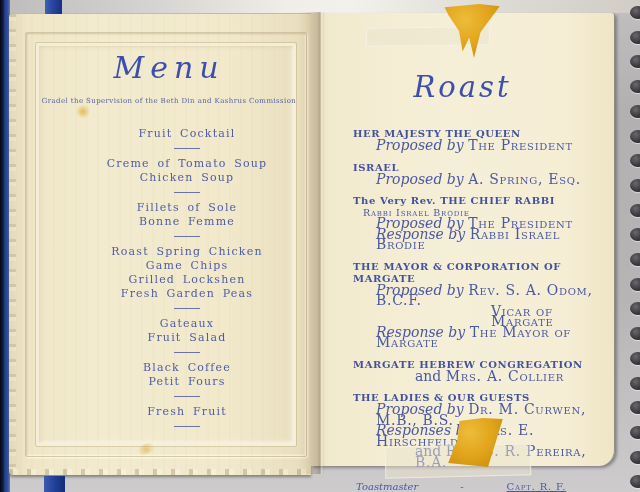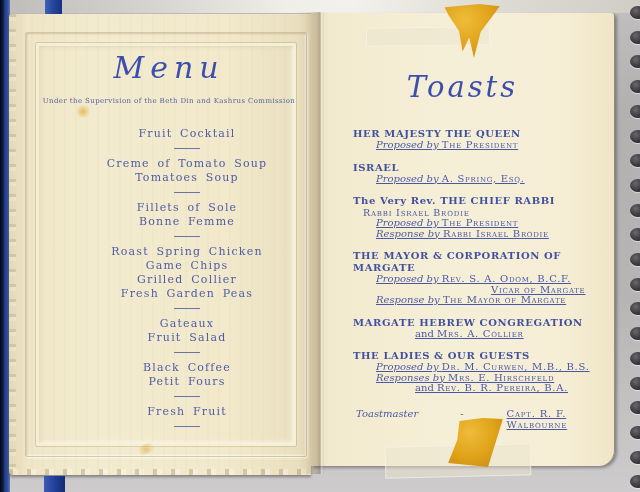--- a/index.html
+++ b/index.html
@@ -77,21 +77,21 @@
   .courses{margin-top:22px;padding-left:36px;}
   .menu-item{font-size:11px;line-height:14px;letter-spacing:1.2px;word-spacing:3px;color:#4e5ca6;}
   .course-divider{width:26px;height:1px;background:#6872ab;margin:7px auto 8px auto;}
   
   .toasts-content{position:absolute;left:0;right:0;top:0;color:#44539f;}
   .toasts-title{margin-top:57px;text-align:center;font-size:29px;font-style:italic;letter-spacing:3px;color:#3c4eae;}
   .toast-list{margin-top:24px;padding-left:42px;}
   .toast{margin-bottom:11px;}
   .toast-heading{font-size:10px;font-weight:bold;letter-spacing:.6px;color:#41519f;line-height:12px;}
   .toast-subheading{font-size:9.5px;font-variant:small-caps;letter-spacing:.8px;padding-left:10px;line-height:11px;color:#4a58a4;}
-  .toast-line{font-size:10px;line-height:10.5px;padding-left:23px;color:#4a58a4;text-decoration:underline;}
+  .toast-line{font-size:14px;line-height:10.5px;padding-left:23px;color:#4a58a4;}
   .toast-line .prefix{font-style:italic;}
   .toast-line .name{font-variant:small-caps;letter-spacing:.7px;}
   .toast-line.plain-indent{padding-left:138px;}
   .toast-line.continuation{padding-left:62px;}
   .toast-line.continuation .prefix{font-style:normal;}
   .toastmaster{margin-top:14px;padding-left:45px;font-size:10px;display:flex;align-items:baseline;color:#4a58a4;}
   .tm-label{font-style:italic;text-align:center;}
   .tm-sep{margin-left:42px;word-spacing:22px;letter-spacing:1px;}
   .tm-name{margin-left:16px;font-variant:small-caps;letter-spacing:.8px;text-decoration:underline;}
 </style>
@@ -130,40 +130,40 @@
 
     <div class="page page-left">
       <div class="left-texture"></div>
       <div class="frame-outer">
         <div class="frame-inner"></div>
       </div>
       <div class="spot spot-a"></div>
       <div class="spot spot-b"></div>
       <div class="menu-content">
         <div class="menu-title">Menu</div>
-        <div class="menu-subtitle">Under the Supervision of the Beth Din and Kashrus Commission</div>
+        <div class="menu-subtitle">Gradel the Supervision of the Beth Din and Kashrus Commission</div>
         <div class="courses" id="courses">
             <div class="course">
               <div class="menu-item">Fruit Cocktail</div>
             </div>
             <div class="course-divider"></div>
             <div class="course">
               <div class="menu-item">Creme of Tomato Soup</div>
-              <div class="menu-item">Tomatoes Soup</div>
+              <div class="menu-item">Chicken Soup</div>
             </div>
             <div class="course-divider"></div>
             <div class="course">
               <div class="menu-item">Fillets of Sole</div>
               <div class="menu-item">Bonne Femme</div>
             </div>
             <div class="course-divider"></div>
             <div class="course">
               <div class="menu-item">Roast Spring Chicken</div>
               <div class="menu-item">Game Chips</div>
-              <div class="menu-item">Grilled Collier</div>
+              <div class="menu-item">Grilled Lockshen</div>
               <div class="menu-item">Fresh Garden Peas</div>
             </div>
             <div class="course-divider"></div>
             <div class="course">
               <div class="menu-item">Gateaux</div>
               <div class="menu-item">Fruit Salad</div>
             </div>
             <div class="course-divider"></div>
             <div class="course">
               <div class="menu-item">Black Coffee</div>
@@ -173,21 +173,21 @@
             <div class="course">
               <div class="menu-item">Fresh Fruit</div>
             </div>
             <div class="course-divider"></div>
           </div>
       </div>
     </div>
 
     <div class="page page-right">
       <div class="toasts-content">
-        <div class="toasts-title">Toasts</div>
+        <div class="toasts-title">Roast</div>
         <div class="toast-list" id="toasts">
             <div class="toast">
               <div class="toast-heading">HER MAJESTY THE QUEEN</div>
               <div class="toast-line proposer"><span class="prefix">Proposed by </span><span class="name">The President</span></div>
             </div>
             <div class="toast">
               <div class="toast-heading">ISRAEL</div>
               <div class="toast-line proposer"><span class="prefix">Proposed by </span><span class="name">A. Spring, Esq.</span></div>
             </div>
             <div class="toast">

